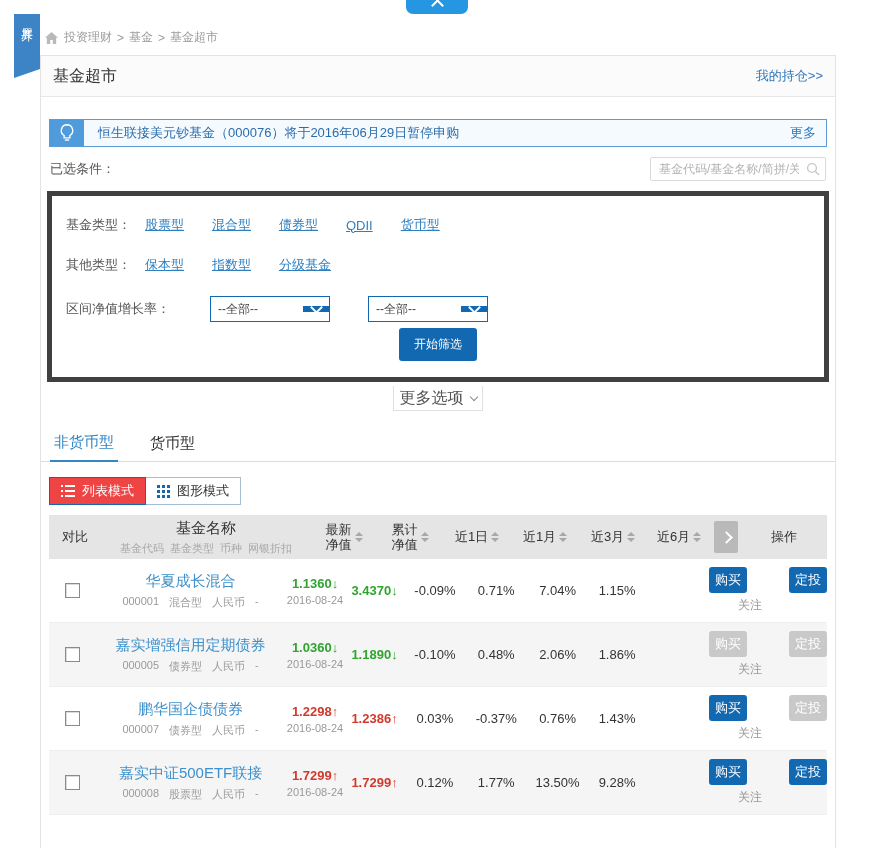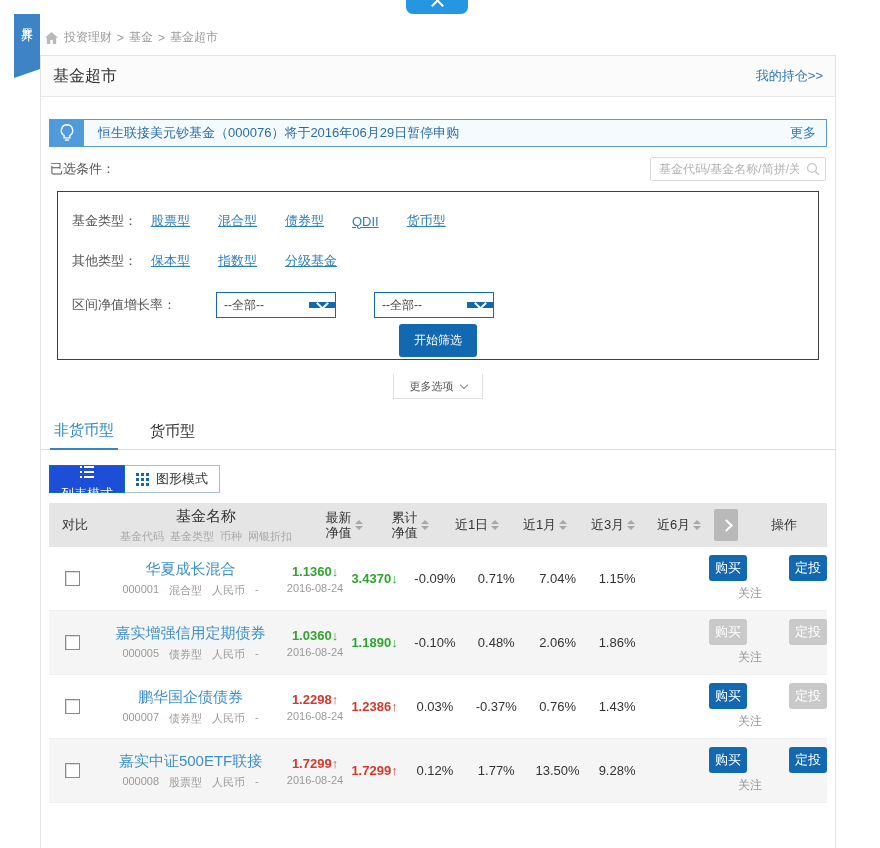--- a/index.html
+++ b/index.html
@@ -51,46 +51,46 @@
   .filter-row{display:flex;align-items:center;justify-content:space-between;padding:10px 9px 8px;}
   .selected-label{font-size:13px;color:#555;}
   .search-box{position:relative;}
   .search-box input{width:176px;height:24px;border:1px solid #d9d9d9;border-radius:2px;
      padding:0 26px 0 8px;font-size:12px;color:#444;box-sizing:border-box;outline:none;
      font-family:"Liberation Sans","DejaVu Sans",sans-serif;}
   .search-box input::placeholder{color:#b3b3b3;}
   .search-icon{position:absolute;right:6px;top:5px;}
 
   
-  .panel{margin:2px 16px 0;border:1px solid #404040;padding:20px 0 2px 14px;box-sizing:border-box;}
+  .panel{margin:2px 6px 0;border:5px solid #404040;padding:20px 0 16px 14px;box-sizing:border-box;}
   .frow{display:flex;align-items:center;margin-bottom:22px;}
   .frow-label{font-size:13px;color:#555;margin-right:14px;}
   .filter-link{font-size:13px;color:#2e7fc0;text-decoration:underline;margin-right:28px;}
   .select{display:flex;width:120px;height:26px;border:1px solid #1268b1;background:#fff;box-sizing:border-box;
      margin-right:12px;cursor:pointer;align-items:center;}
   .select .val{flex:1;display:flex;align-items:center;padding-left:7px;font-size:12px;color:#444;}
   .select .arr{width:26px;background:#1268b1;display:flex;align-items:center;justify-content:center;color:#fff;}
   .start-row{text-align:center;margin:4px 14px 0 0;}
   .start-btn{background:#1268b1;color:#fff;border:none;border-radius:3px;font-size:12px;
      padding:8px 15px;cursor:pointer;font-family:inherit;}
 
-  .more-options{width:88px;height:24px;margin:14px auto;background:#fff;border:1px solid #e0e0e0;border-top:none;
-     display:flex;align-items:center;justify-content:center;gap:7px;font-size:11px;color:#555;cursor:pointer;}
+  .more-options{width:88px;height:24px;margin:4px auto;background:#fff;border:1px solid #e0e0e0;border-top:none;
+     display:flex;align-items:center;justify-content:center;gap:7px;font-size:16px;color:#555;cursor:pointer;}
   .more-options .chev{width:5px;height:5px;color:#8a8a8a;border-width:1px;margin-top:-2px;}
 
   
   .type-tabs{display:flex;gap:28px;align-items:stretch;height:36px;margin-top:14px;padding:0 9px;
      border-bottom:1px solid #dcdcdc;}
   .type-tab{font-size:15px;color:#333;display:flex;align-items:center;padding:0 4px;cursor:pointer;box-sizing:border-box;}
   .type-tab.active{color:#3188c5;border-bottom:2px solid #3188c5;margin-bottom:-1px;}
 
   
   .modes{display:flex;margin:15px 8px 10px;}
   .mode{height:28px;display:flex;align-items:center;gap:7px;padding:0 11px;font-size:13px;cursor:pointer;box-sizing:border-box;}
-  .mode.active{background:#1d4ed8;border:1px solid #1268b1;color:#fff;flex-direction:column;}
+  .mode.active{background:#ef4444;border:1px solid #1268b1;color:#fff;}
   .mode.inactive{background:#fff;border:1px solid #a6bed2;border-left:none;color:#333;}
 
   
   .thead{display:flex;align-items:center;background:#e5e5e5;height:44px;margin:0 8px;font-size:13px;color:#333;}
   .cell{display:flex;flex-direction:column;align-items:center;justify-content:center;text-align:center;box-sizing:border-box;}
   .c-cmp{width:52px;}
   .c-name{width:210px;}
   .c-nav{width:66px;}
   .c-acc{width:66px;}
   .c-p{width:68px;}

